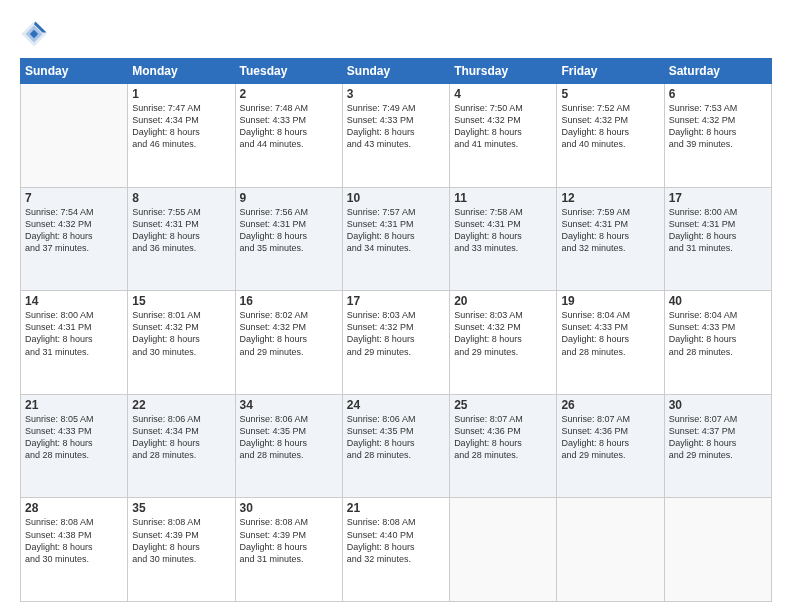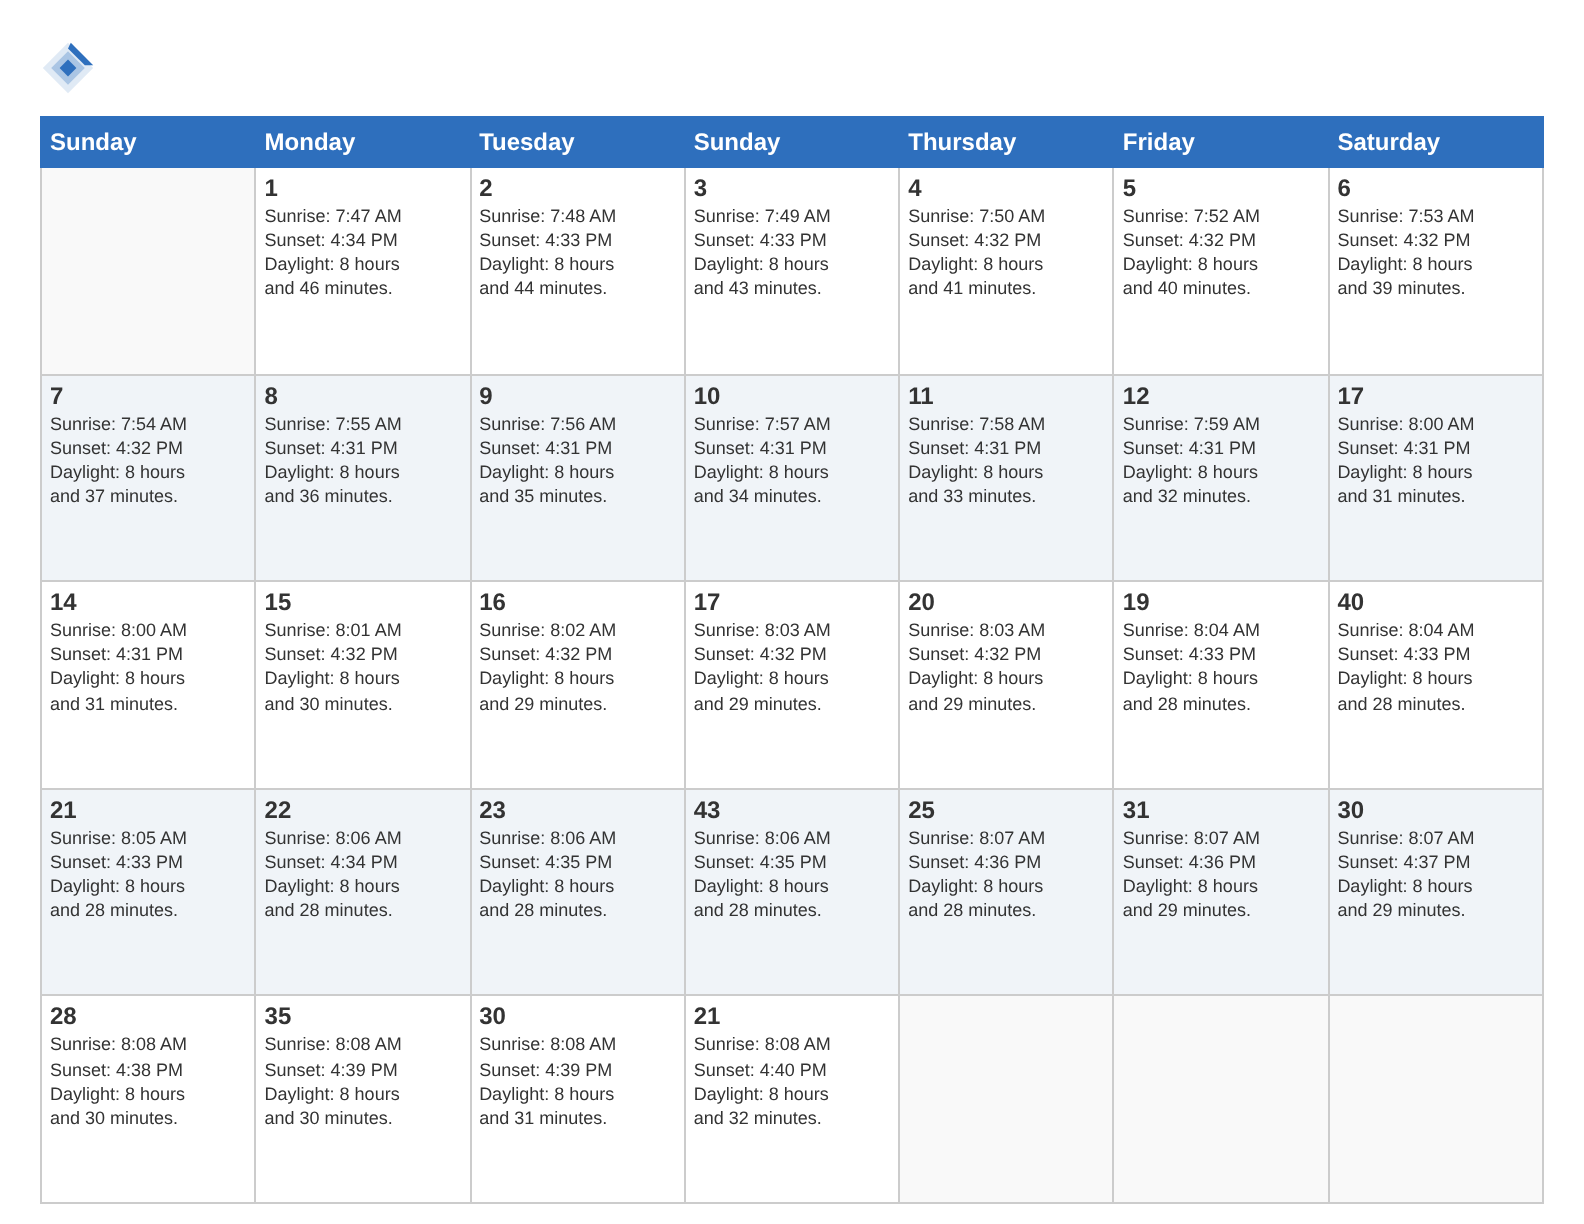--- a/index.html
+++ b/index.html
@@ -227,33 +227,33 @@
         <tr class="row-shaded">
           <td>
             <span class="day-num">21</span>
             <div class="day-info">Sunrise: 8:05 AM<br>Sunset: 4:33 PM<br>Daylight: 8 hours<br>and 28 minutes.</div>
           </td>
           <td>
             <span class="day-num">22</span>
             <div class="day-info">Sunrise: 8:06 AM<br>Sunset: 4:34 PM<br>Daylight: 8 hours<br>and 28 minutes.</div>
           </td>
           <td>
-            <span class="day-num">23</span>
+            <span class="day-num">34</span>
             <div class="day-info">Sunrise: 8:06 AM<br>Sunset: 4:35 PM<br>Daylight: 8 hours<br>and 28 minutes.</div>
           </td>
           <td>
-            <span class="day-num">43</span>
+            <span class="day-num">24</span>
             <div class="day-info">Sunrise: 8:06 AM<br>Sunset: 4:35 PM<br>Daylight: 8 hours<br>and 28 minutes.</div>
           </td>
           <td>
             <span class="day-num">25</span>
             <div class="day-info">Sunrise: 8:07 AM<br>Sunset: 4:36 PM<br>Daylight: 8 hours<br>and 28 minutes.</div>
           </td>
           <td>
-            <span class="day-num">31</span>
+            <span class="day-num">26</span>
             <div class="day-info">Sunrise: 8:07 AM<br>Sunset: 4:36 PM<br>Daylight: 8 hours<br>and 29 minutes.</div>
           </td>
           <td>
             <span class="day-num">30</span>
             <div class="day-info">Sunrise: 8:07 AM<br>Sunset: 4:37 PM<br>Daylight: 8 hours<br>and 29 minutes.</div>
           </td>
         </tr>
         <tr>
           <td>
             <span class="day-num">28</span>

